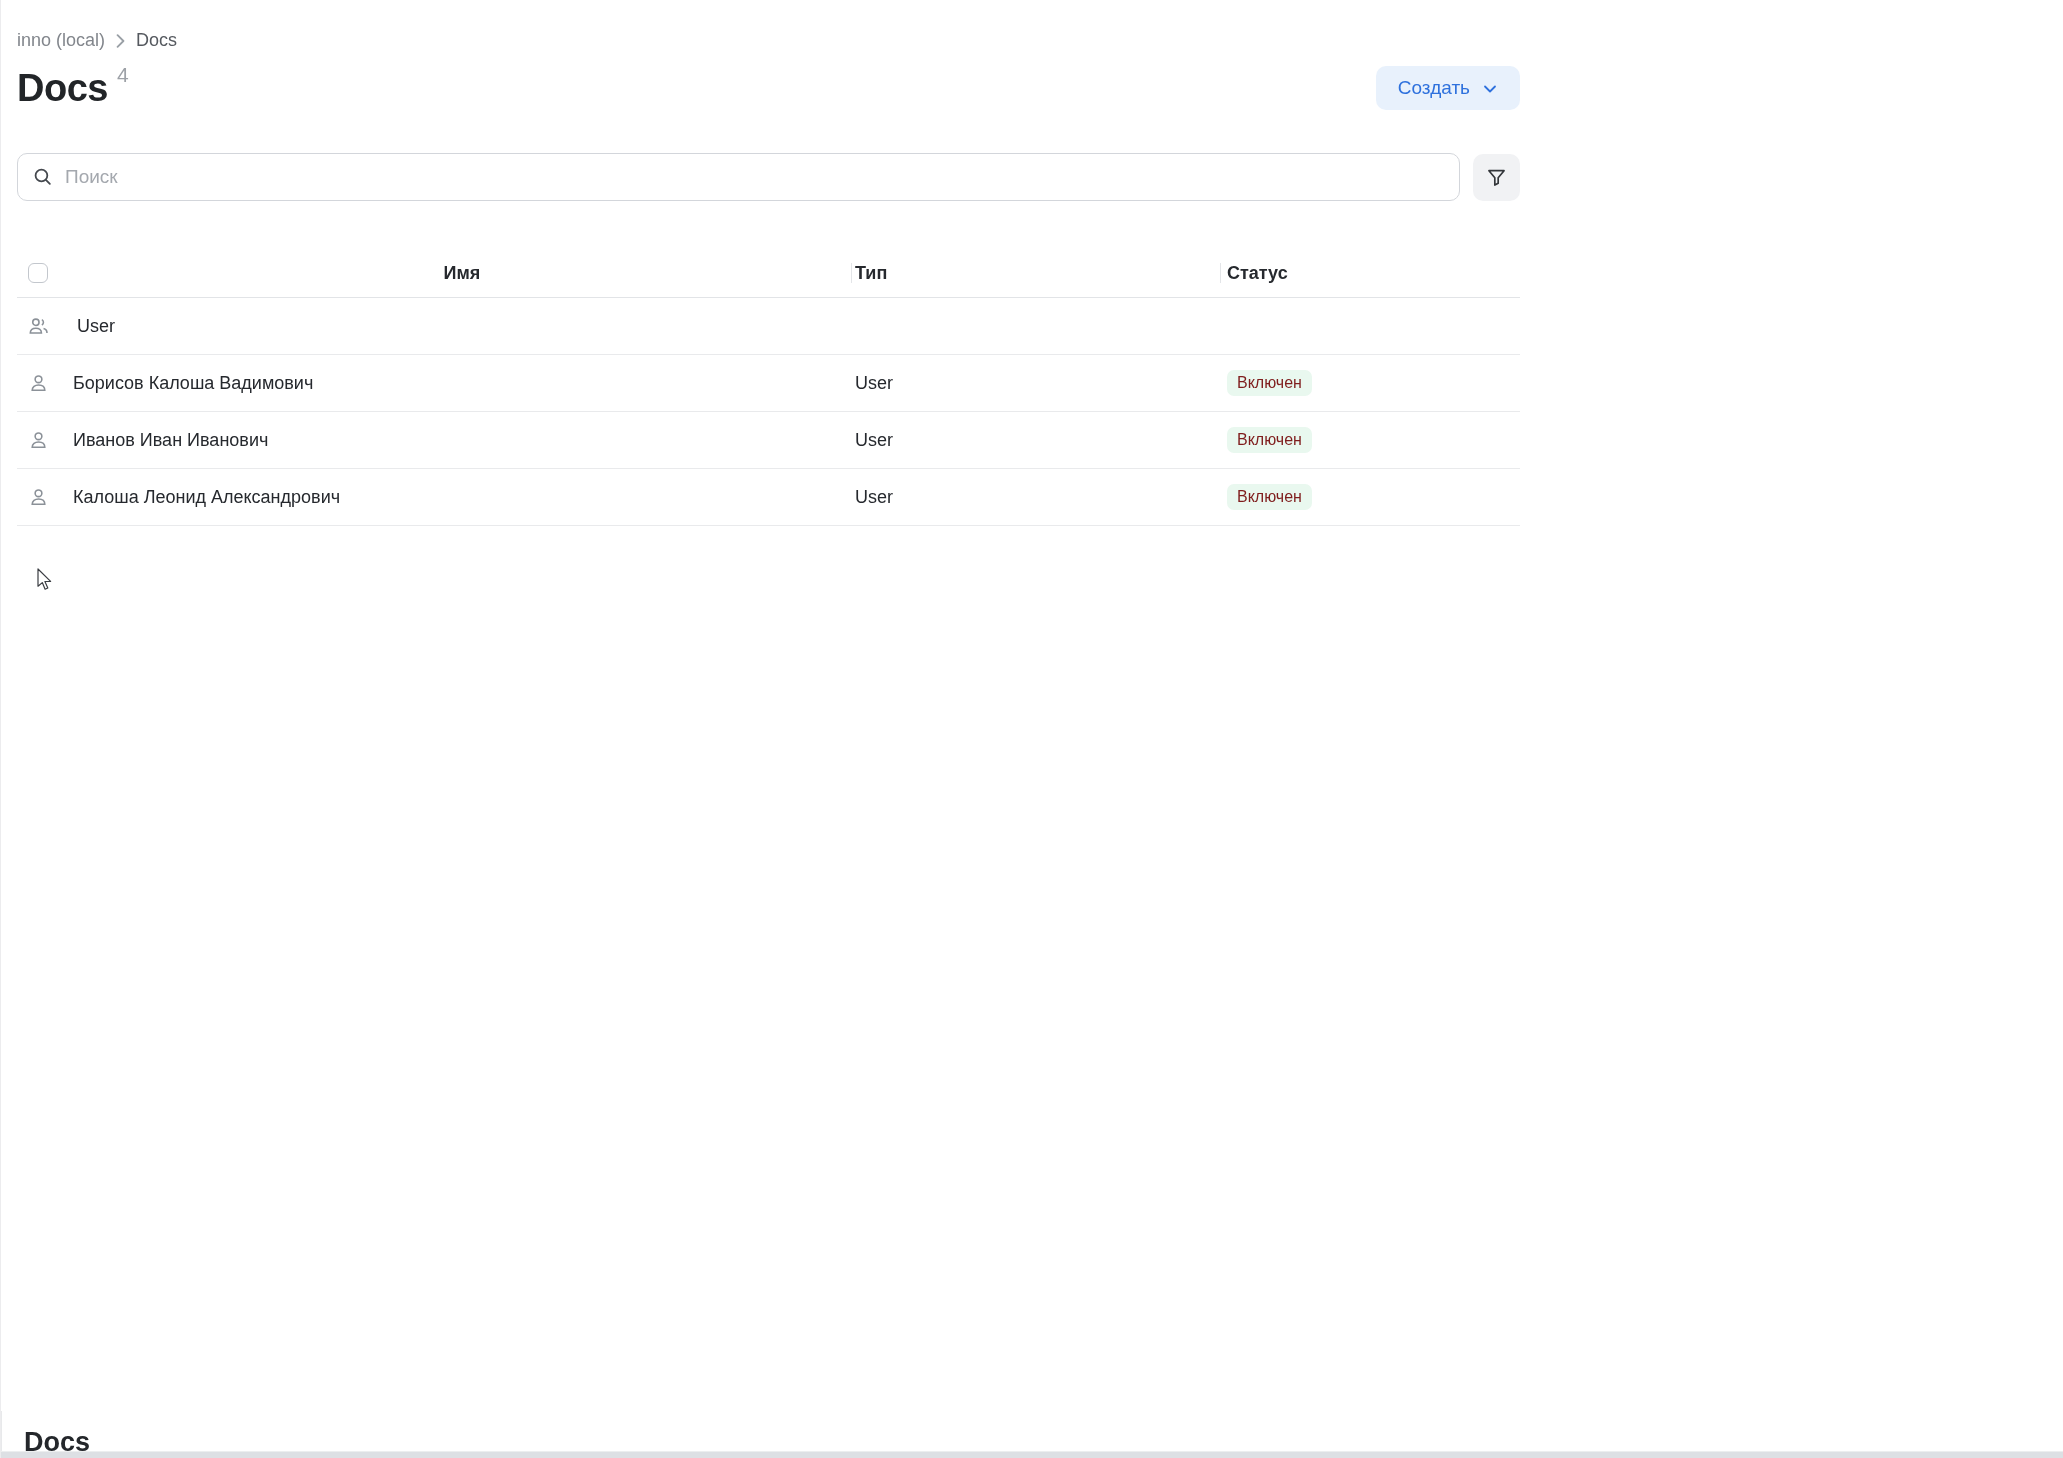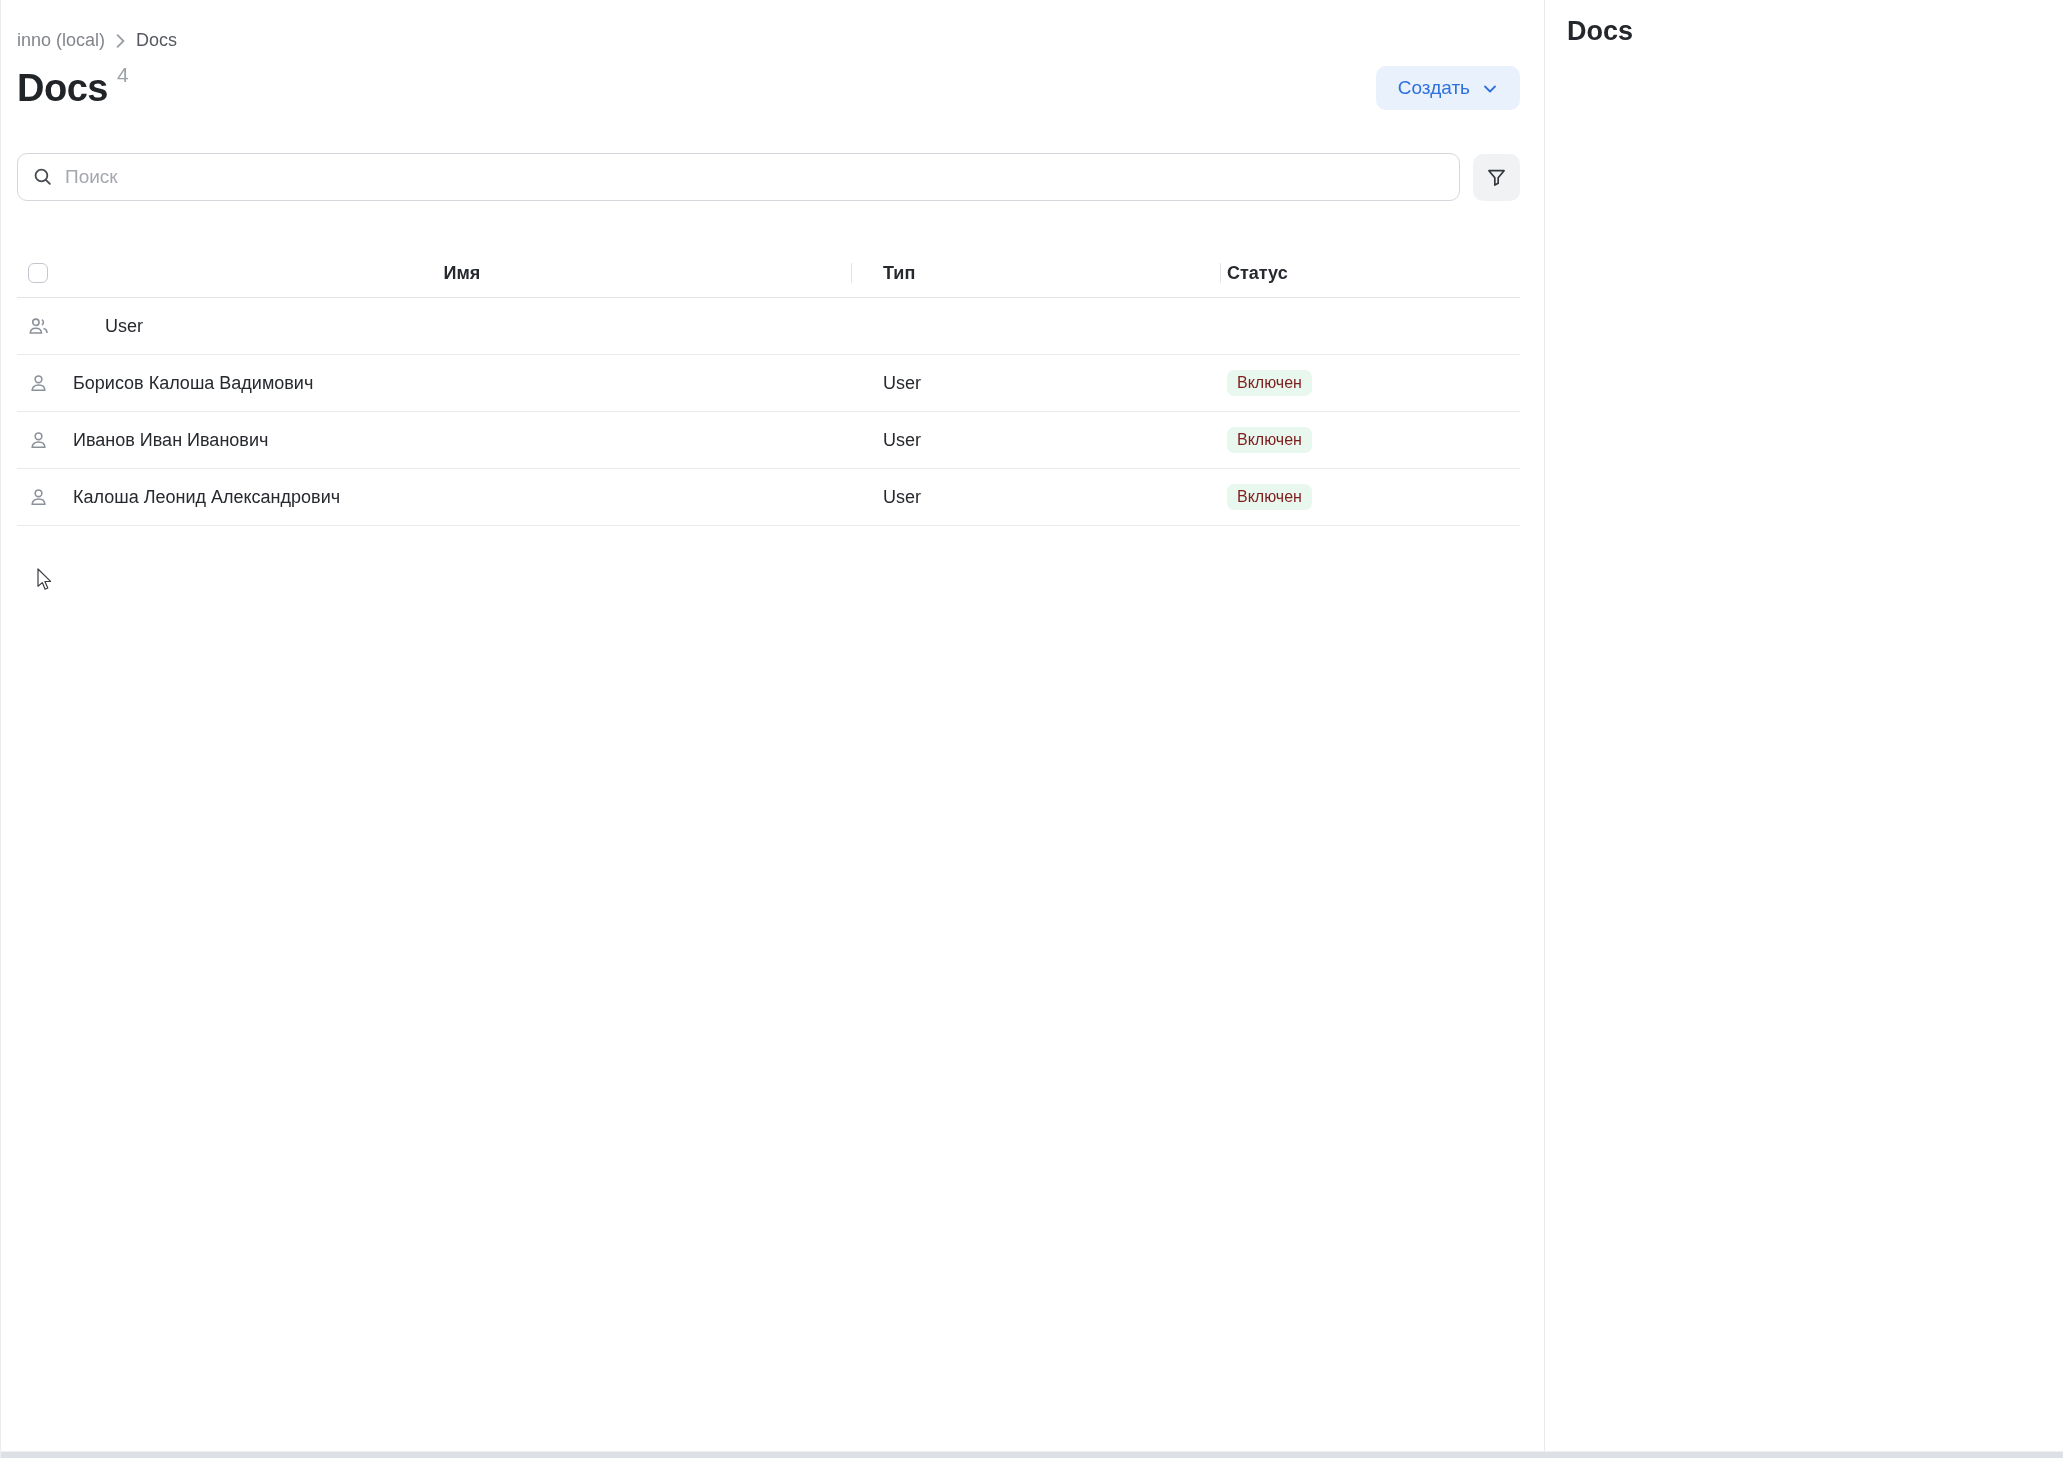--- a/index.html
+++ b/index.html
@@ -1,17 +1,17 @@
 <!DOCTYPE html>
 <html><head>
 <meta charset="utf-8">
 <style>
   * { margin:0; padding:0; box-sizing:border-box; }
   html,body { width:2063px; height:1458px; background:#fff; font-family:"Liberation Sans", sans-serif; overflow:hidden; }
-  .page { position:relative; display:flex; width:2063px; height:1458px; border-left:1px solid #ececee; }
+  .page { position:relative; display:flex; width:2063px; height:1458px; border-left:1px solid #ececee;flex-direction:column; }
 
   
   .main { position:relative; width:1543px; height:100%; }
 
   .breadcrumb { display:flex; align-items:center; gap:10px; margin:30px 24px 0 16px; font-size:18px; color:#82868c; }
   .breadcrumb .current { color:#55595f; }
   .bc-chev { display:flex; align-items:center; color:#9aa0a6; }
 
   .title-row { display:flex; align-items:center; justify-content:space-between; margin:14px 24px 0 16px; height:46px; }
   .title-wrap { display:flex; align-items:flex-start; }
@@ -31,21 +31,21 @@
                 display:flex; align-items:center; justify-content:center; cursor:pointer; color:#33363a; }
 
   
   .table { margin:48px 24px 0 16px; }
   .trow { display:flex; align-items:center; border-bottom:1px solid #e9eaec; height:57px; font-size:18px; color:#26292e; }
   .thead { height:49px; border-bottom:1px solid #e2e4e7; font-weight:700;text-align:center; }
   .cell-select { width:56px; flex:0 0 56px; display:flex; align-items:center; }
   .checkbox { width:20px; height:20px; margin-left:11px; border:1.5px solid #c3c7cd; border-radius:6px; background:#fff; cursor:pointer; }
   .row-icon { margin-left:11px; color:#8b9198; display:flex; }
   .cell-name { width:778px; flex:0 0 778px; }
-  .cell-type { width:369px; flex:0 0 369px; padding-left:32px; position:relative; align-self:stretch; display:flex; align-items:center; }
+  .cell-type { width:369px; flex:0 0 369px; padding-left:4px; position:relative; align-self:stretch; display:flex; align-items:center; }
   .cell-status { flex:1; padding-left:7px; position:relative; align-self:stretch; display:flex; align-items:center; }
   .colsep { position:absolute; left:0; top:50%; transform:translateY(-50%); width:1px; height:20px; background:#e3e5e8; }
   .badge { background:#e9f8ef; color:#7f1d1d; font-size:16px; line-height:26px; padding:0 10px; border-radius:7px; }
 
   
   .side { flex:1; border-left:1px solid #e8e9eb; height:100%; background:#fff; }
   .side h2 { margin:16px 0 0 22px; font-size:27px; font-weight:700; color:#24272b; }
 
   
   .hscrollbar { position:absolute; left:0; bottom:0; width:2063px; height:7px; background:#dde0e4; border-top:1px solid #eceeef; }

